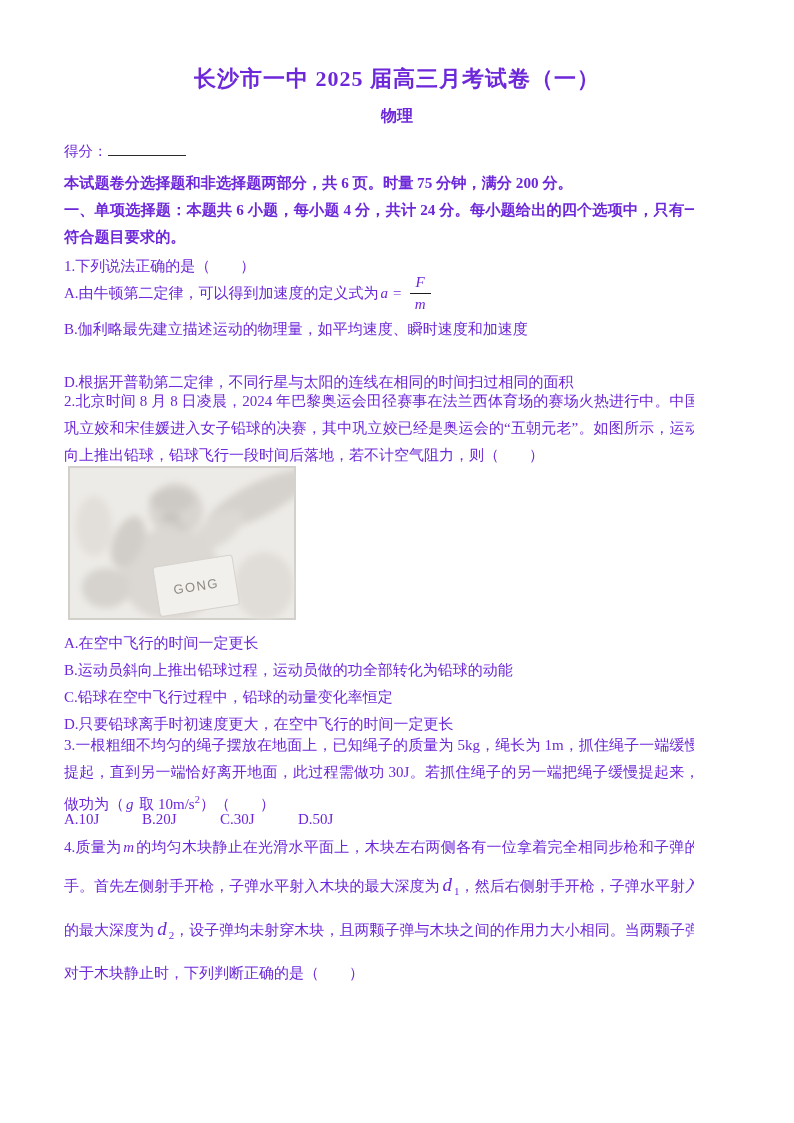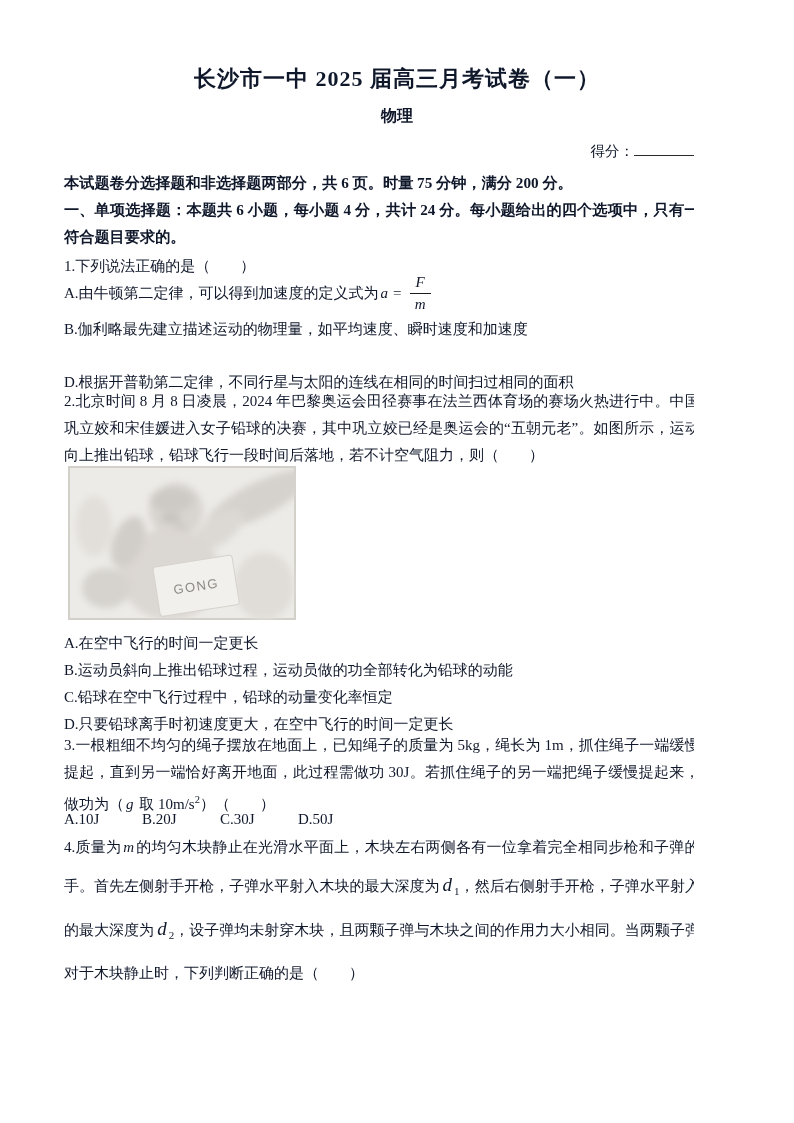--- a/index.html
+++ b/index.html
@@ -7,41 +7,41 @@
     padding: 0;
     background: #ffffff;
   }
   .page {
     position: relative;
     width: 694px;
     height: 1123px;
     background: #ffffff;
     overflow: hidden;
     font-family: "Liberation Serif", "DejaVu Serif", serif;
-    color: #0f172a;
+    color: #6d28d9;
   }
   .abs { position: absolute; left: 64px; width: 666px; }
   .title {
     top: 64px;
     text-align: center;
     font-size: 22px;
     font-weight: bold;
     letter-spacing: 1px;
     margin: 0;
   }
   .subject {
     top: 106px;
     text-align: center;
     font-size: 16px;
     font-weight: bold;
     margin: 0;
   }
   .score-row {
     top: 141px;
-    text-align: right;
+    text-align: left;
     font-size: 14.5px;
     padding-right: 18px;
     box-sizing: border-box;
   }
   .score-blank {
     display: inline-block;
     width: 78px;
     height: 14px;
     border-bottom: 1.2px solid #2a2a2a;
     vertical-align: baseline;

